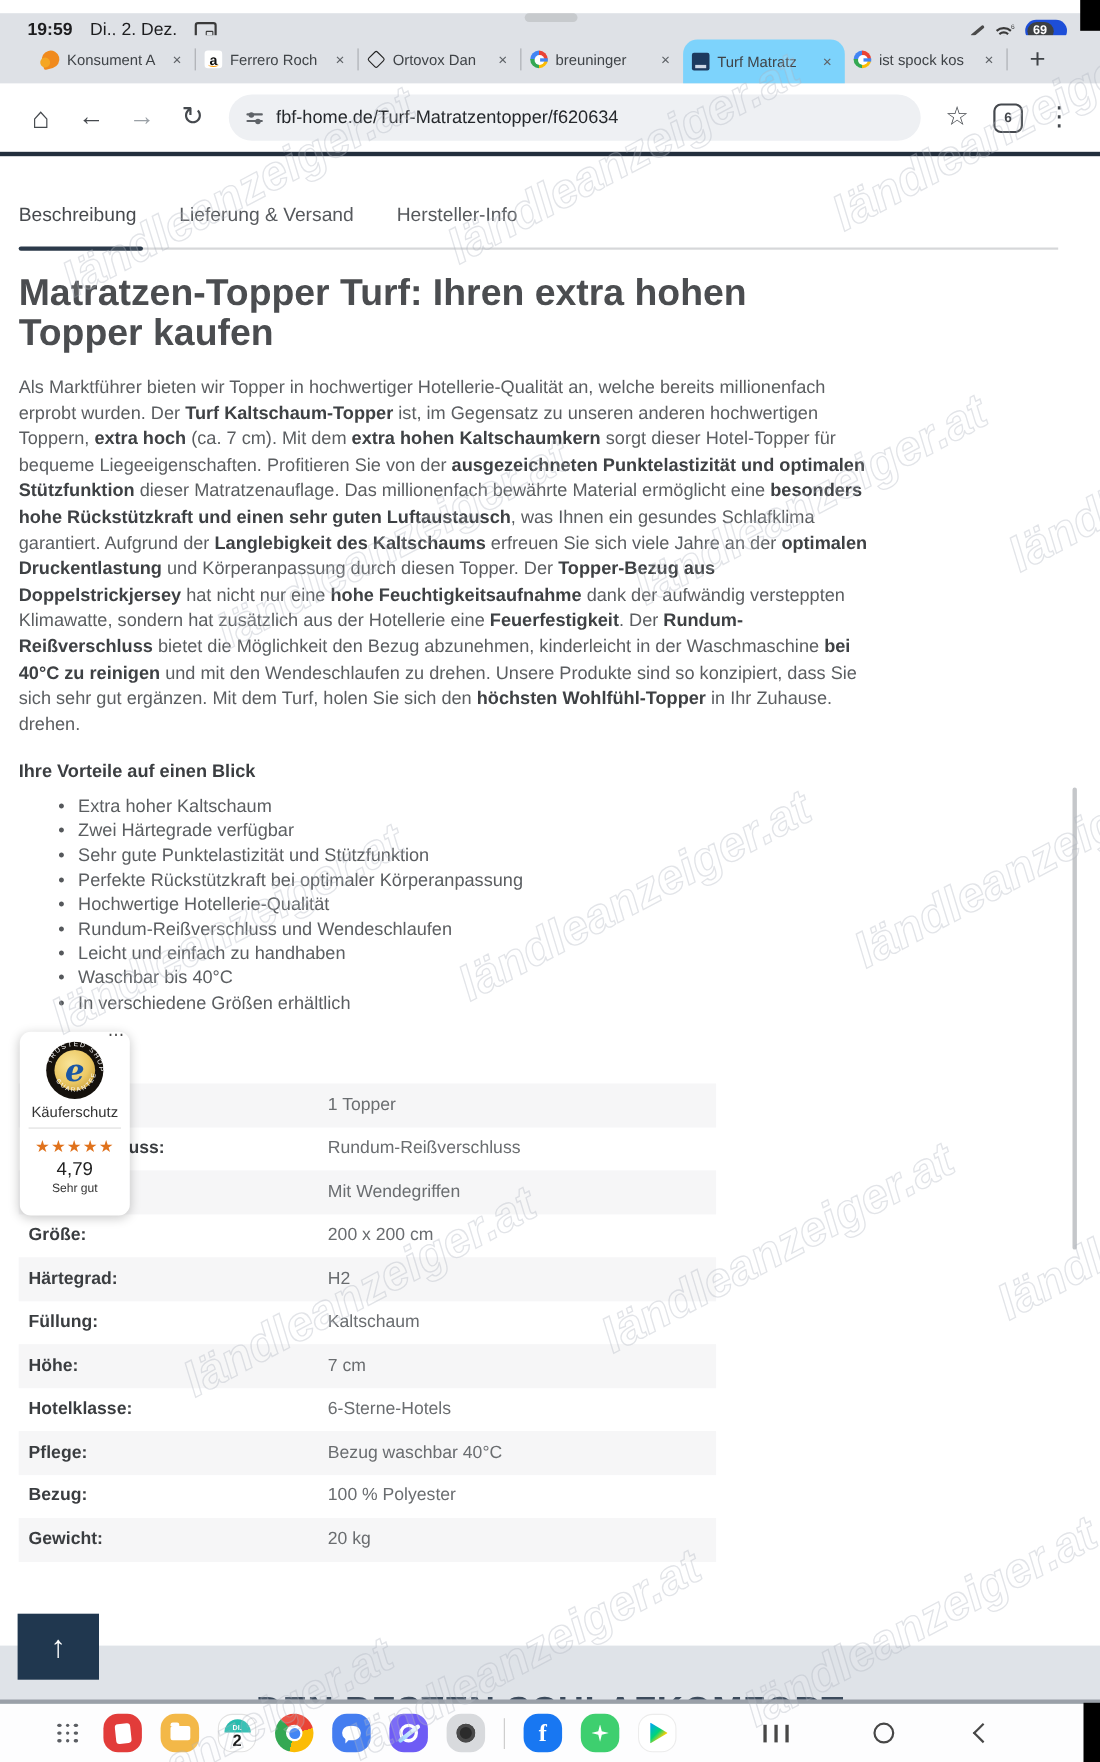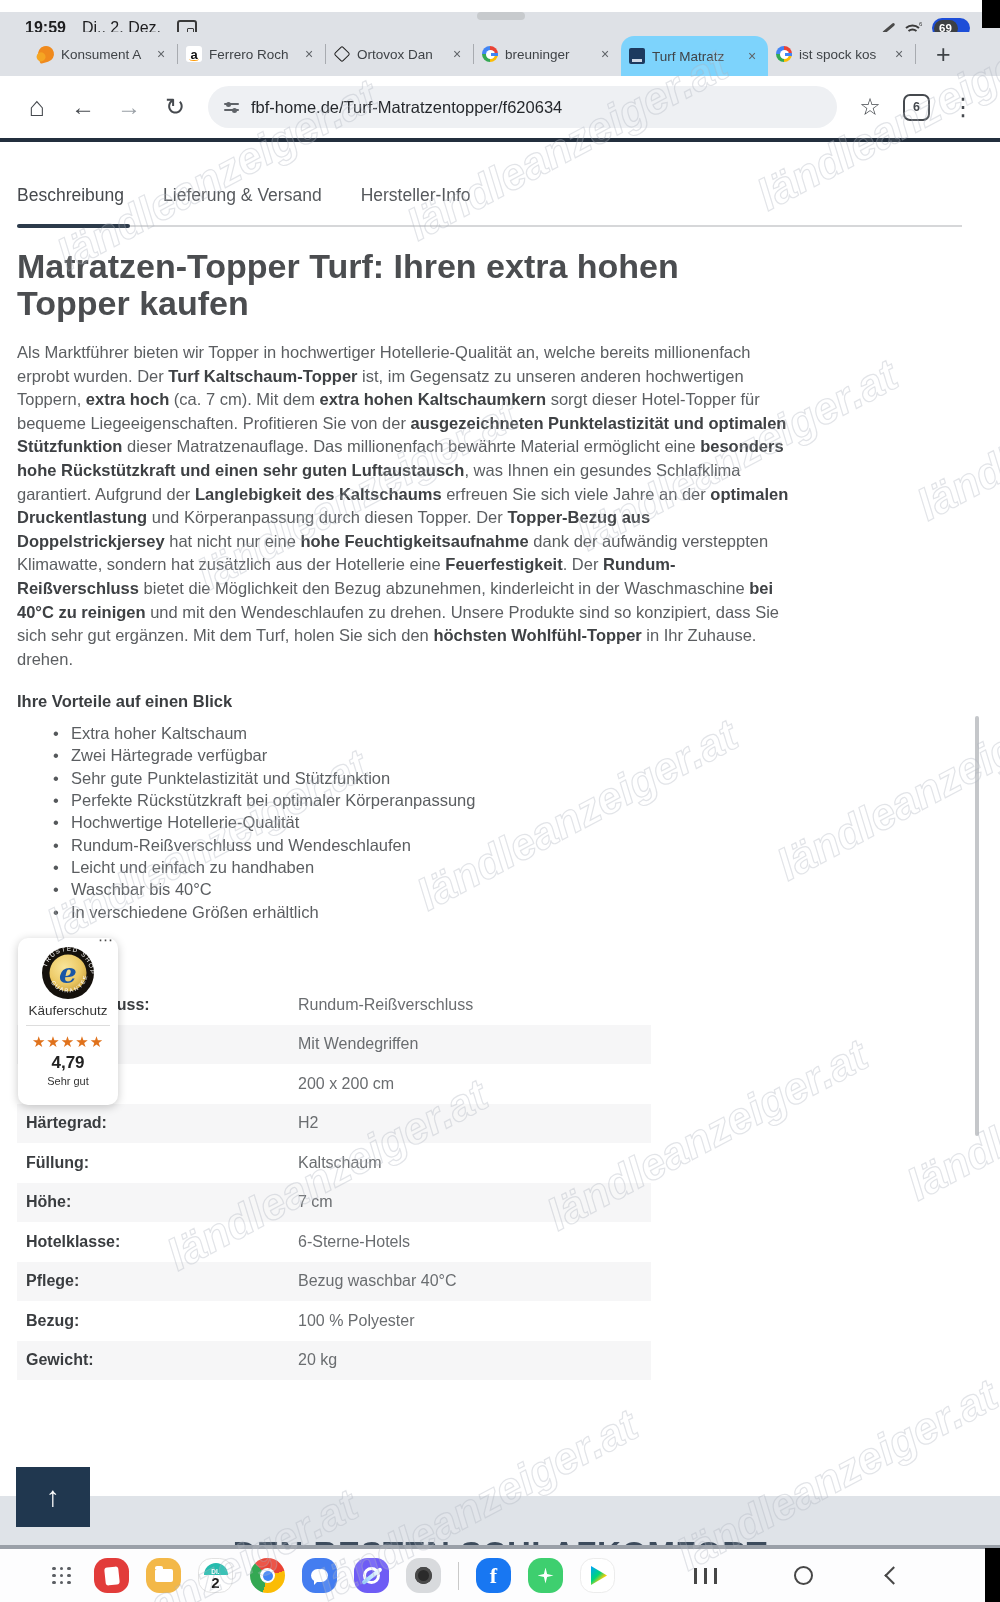--- a/index.html
+++ b/index.html
@@ -83,21 +83,21 @@
   .srow .lab{flex:none;width:281px;padding-left:9px;box-sizing:border-box;font-size:16px;font-weight:bold;color:#3a3d40;}
   .srow .val{font-size:16px;color:#6a6d70;}
 
   
   .badge-dots{position:absolute;left:98px;top:931px;font-size:15px;letter-spacing:1.5px;color:#4a4a4a;z-index:31;}
   .badge{position:absolute;left:18px;top:938px;width:100px;height:167px;background:#fff;border-radius:10px;
          box-shadow:0 2px 10px rgba(0,0,0,.22);z-index:30;display:flex;flex-direction:column;align-items:center;}
   .badge .ts-label{font-size:13.5px;color:#333;margin-top:3px;}
   .badge .hr{width:84px;height:1px;background:#ddd;margin-top:7px;}
   .badge .stars{font-size:15px;letter-spacing:1px;color:#e0721c;margin-top:7px;}
-  .badge .rating{font-size:17px;font-weight:bold;color:#222;margin-top:2px;}
+  .badge .rating{font-size:17px;font-weight:normal;color:#222;margin-top:2px;}
   .badge .rating-word{font-size:11px;color:#333;margin-top:2px;}
   .tslogo{margin-top:8px;}
 
   
   .pg-scrollbar{position:absolute;left:975px;top:716px;width:4px;height:420px;background:#c5c7ca;border-radius:2px;}
   .backtop{position:absolute;left:16px;top:1467px;width:74px;height:60px;background:#20374f;z-index:35;
            display:flex;align-items:center;justify-content:center;color:#fff;font-size:28px;}
   .footband{position:absolute;top:1496px;left:0;width:1000px;height:49px;background:#dfe3e8;
             border-bottom:4px solid #9aa0a8;overflow:hidden;z-index:20;}
   .footband .ftext{position:absolute;top:39px;width:100%;text-align:center;font-size:33px;font-weight:bold;
@@ -254,20 +254,24 @@
       <li>Perfekte Rückstützkraft bei optimaler Körperanpassung</li>
       <li>Hochwertige Hotellerie-Qualität</li>
       <li>Rundum-Reißverschluss und Wendeschlaufen</li>
       <li>Leicht und einfach zu handhaben</li>
       <li>Waschbar bis 40°C</li>
       <li>In verschiedene Größen erhältlich</li>
     </ul>
   </div>
 
   <div class="spec">
+    <div class="srow alt">
+        <span class="lab">Lieferung:</span>
+        <span class="val">1 Topper</span>
+      </div>
     <div class="srow">
         <span class="lab">Reißverschluss:</span>
         <span class="val">Rundum-Reißverschluss</span>
       </div>
     <div class="srow alt">
         <span class="lab">Griffe:</span>
         <span class="val">Mit Wendegriffen</span>
       </div>
     <div class="srow">
         <span class="lab">Größe:</span>

